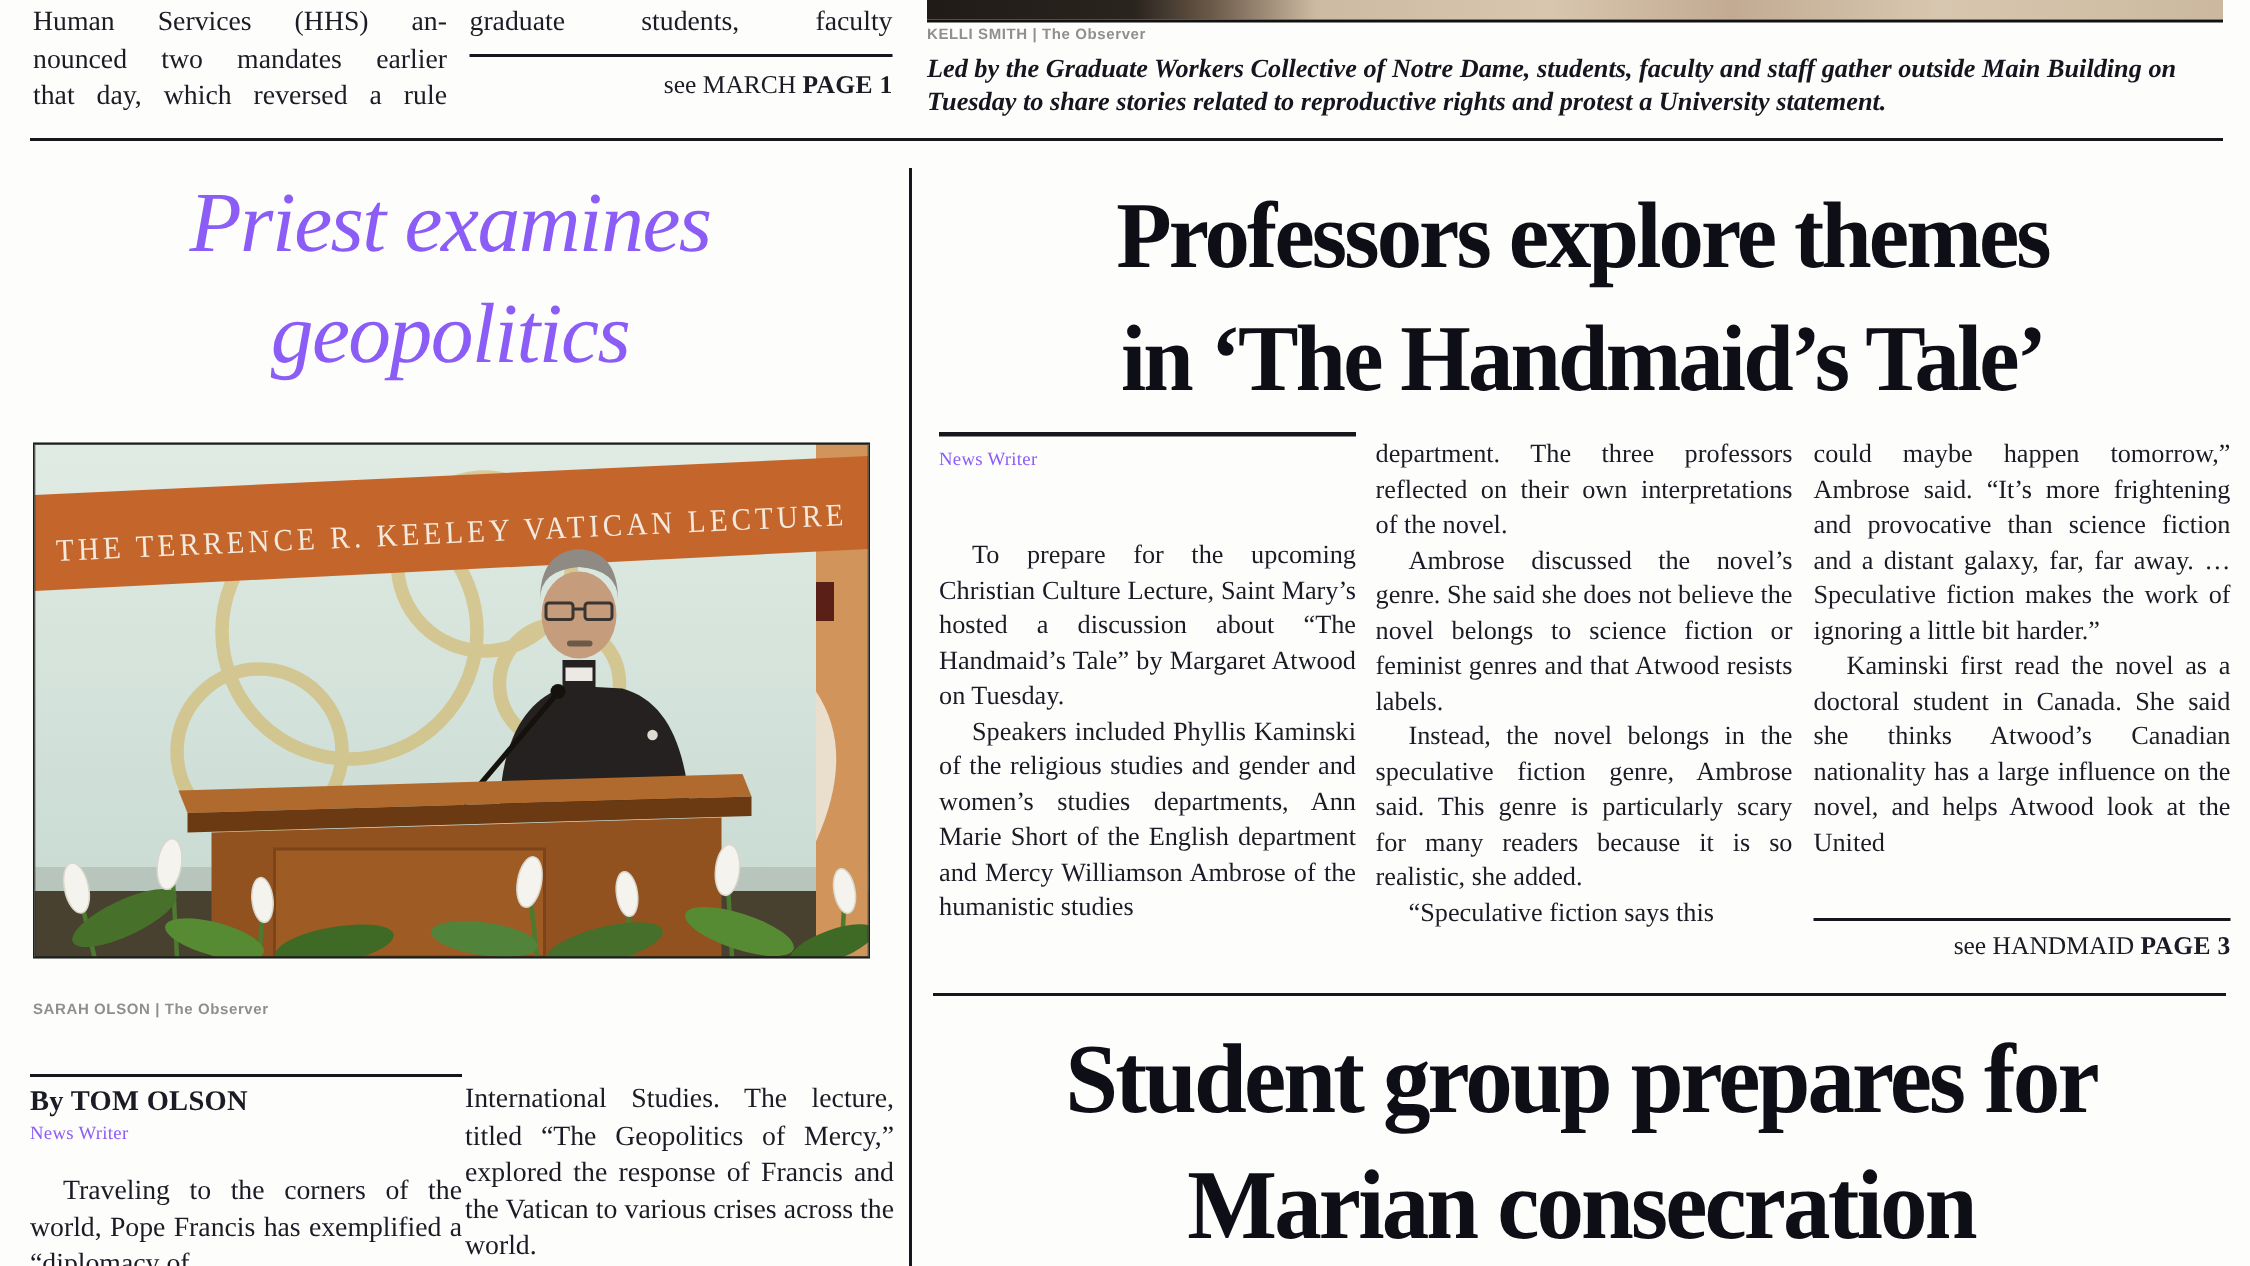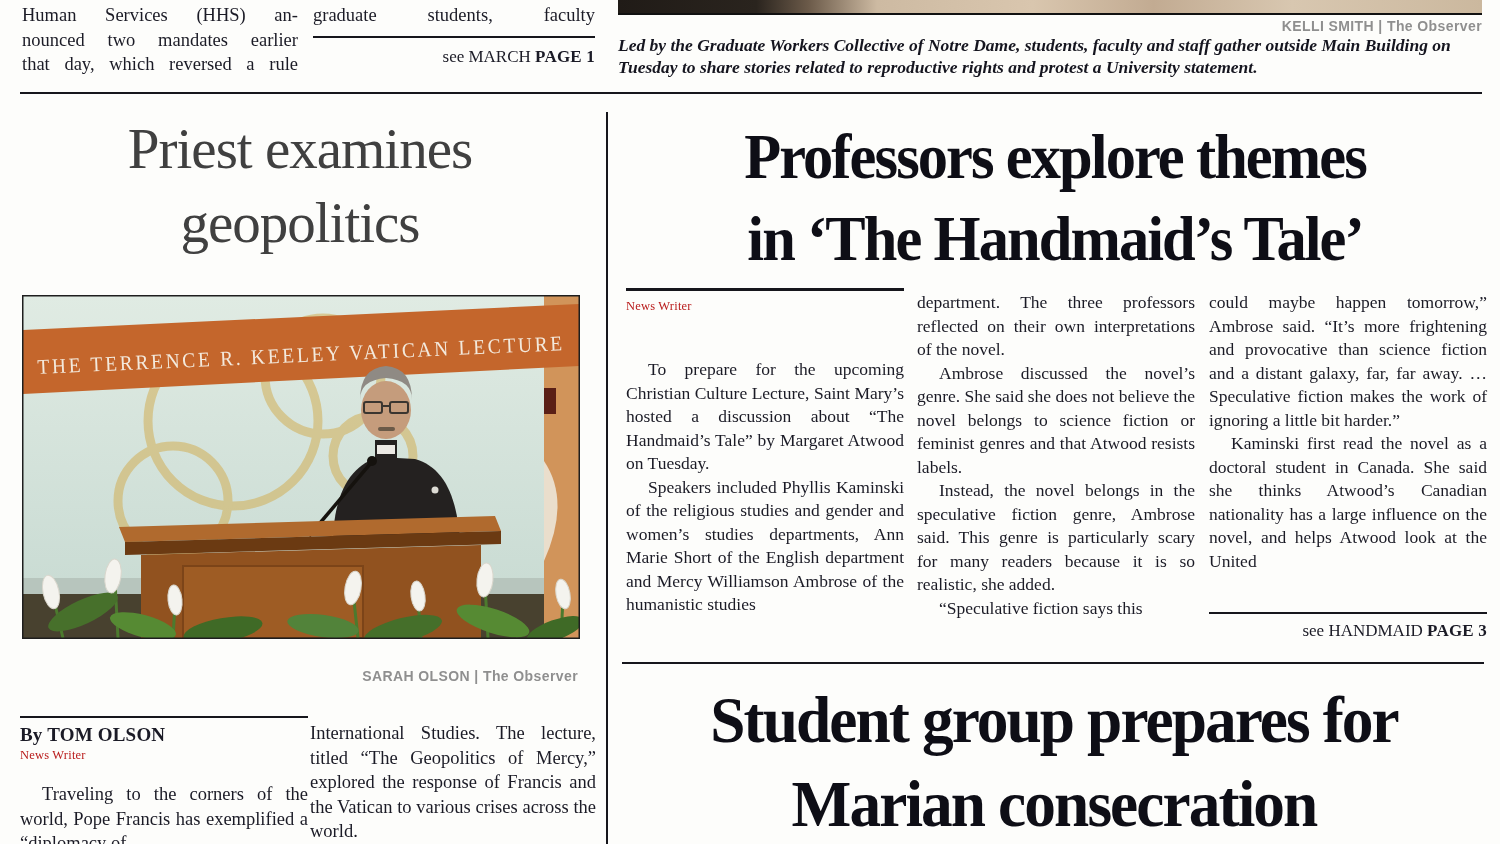--- a/index.html
+++ b/index.html
@@ -9,29 +9,29 @@
     background:#fdfdfb; color:#1b1b26;
     font-family:"Liberation Serif", serif;
   }
   .abs { position:absolute; }
   .rule { background:#16161c; }
   .justline { text-align:justify; text-align-last:justify; }
   .bodytext p { text-align:justify; text-indent:22px; line-height:24.5px; }
   .bodytext.small p { line-height:23.5px; }
   .bodytext p.noindent { text-indent:0; }
   .byline { font-weight:bold; font-size:19px; letter-spacing:.2px; }
-  .authortitle { font-size:12.5px; color:#b91c1c; margin-top:2px; letter-spacing:.2px; }
+  .authortitle { font-size:12.5px; color:#8b5cf6; margin-top:2px; letter-spacing:.2px; }
   .credit {
     font-family:"Liberation Sans", sans-serif; font-weight:bold;
-    font-size:14px; color:#8f8f8f; text-align:right; letter-spacing:.4px;
+    font-size:10px; color:#8f8f8f; letter-spacing:.4px;
   }
   .caption { font-weight:bold; font-style:italic; font-size:17.5px; line-height:22px; color:#15151f; }
   .jumpline { font-size:17px; text-align:right; }
   .jumpline b { letter-spacing:.2px; }
-  .headline-light { font-size:57px; line-height:74px; text-align:center; font-weight:400; color:#404040; letter-spacing:-1px; }
+  .headline-light { font-size:57px; line-height:74px; text-align:center; font-weight:400; color:#8b5cf6; letter-spacing:-1px;font-style:italic; }
   .headline-bold  { font-weight:bold; text-align:center; color:#0e0e16; letter-spacing:-2px; transform:scaleX(.96); }
   .hl-handmaid { font-size:63px; line-height:82px; }
   .hl-marian   { font-size:66px; line-height:84px; }
   .topstrip { font-size:18.5px; line-height:24.5px; }
   .photo-frame { border:1px solid #1e1e1e; background:#cfe0d8; }
   .sliver {
     border-bottom:2px solid #111;
     background:linear-gradient(90deg,#201b17 0%,#2a241e 16%,#6b5a49 22%,#cdbaa2 30%,#d9c6ae 48%,#c2ab92 62%,#d8c7b0 78%,#cbb89e 100%);
   }
 </style>

